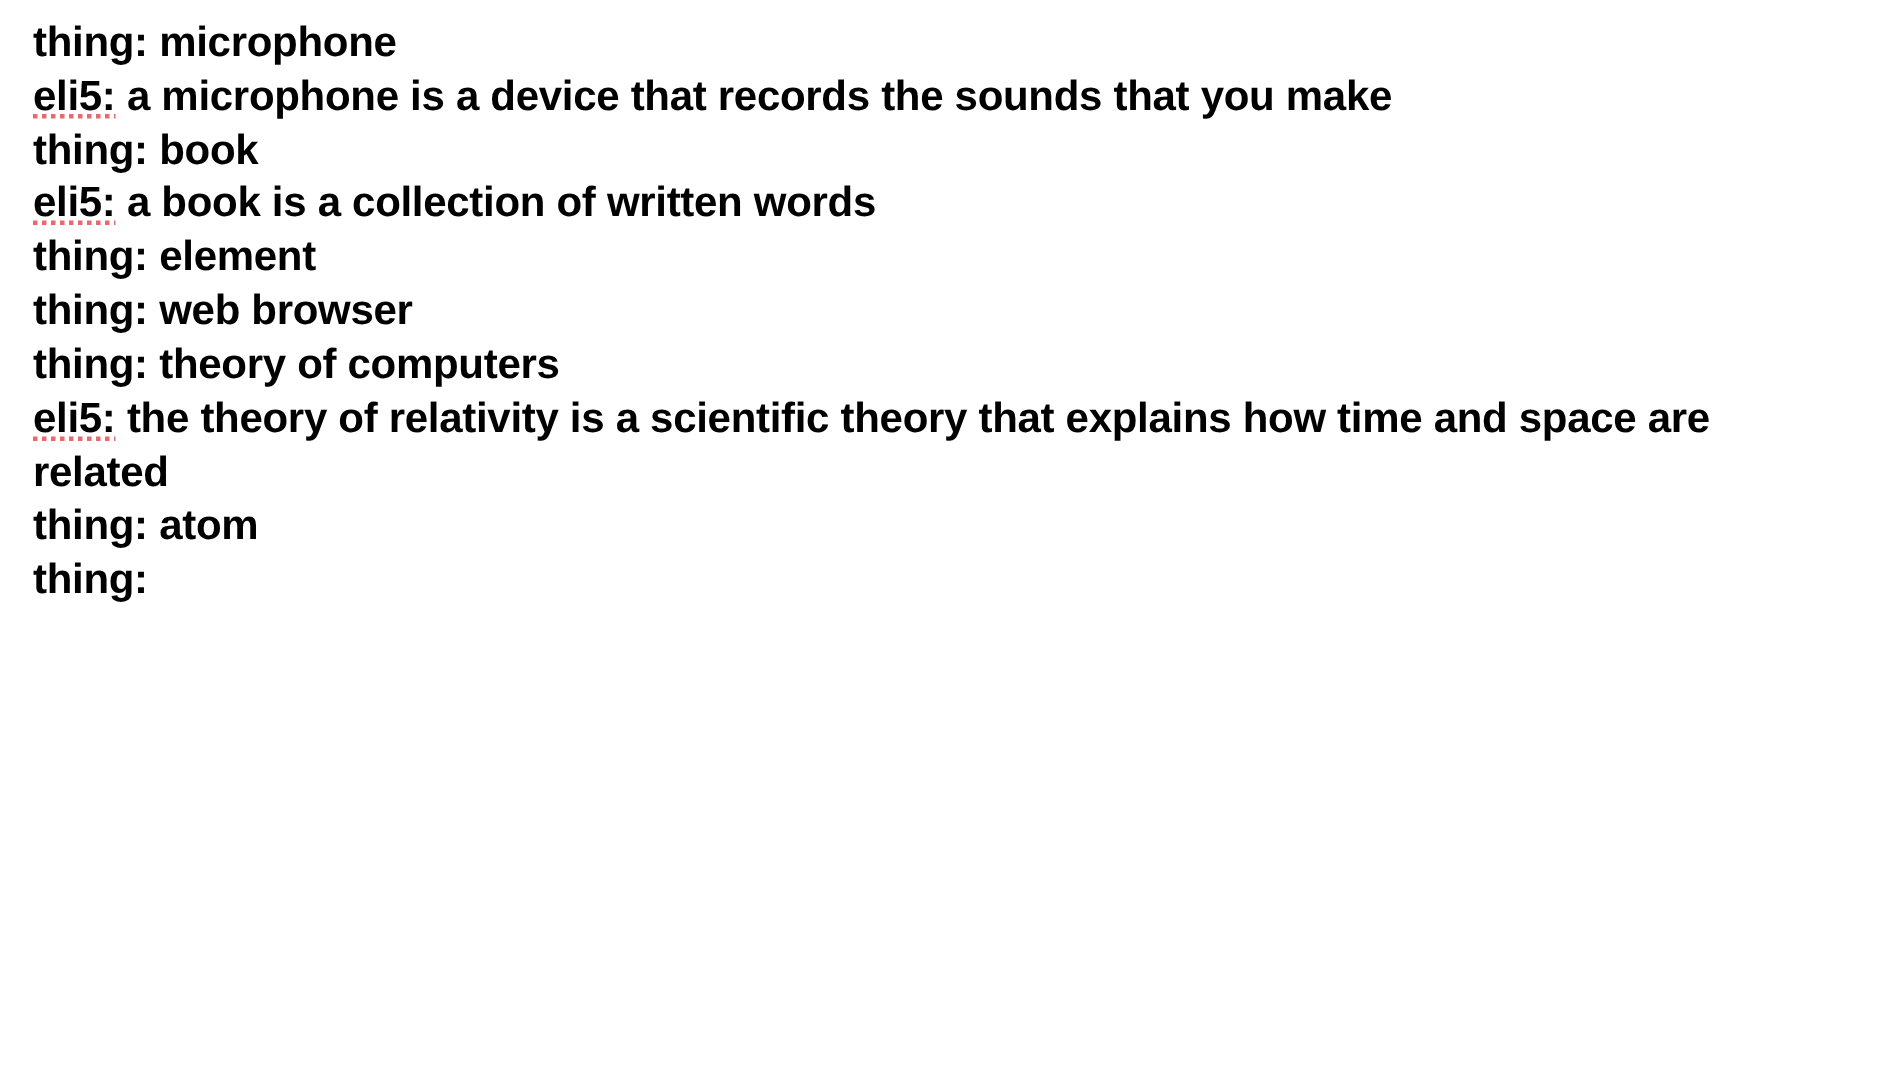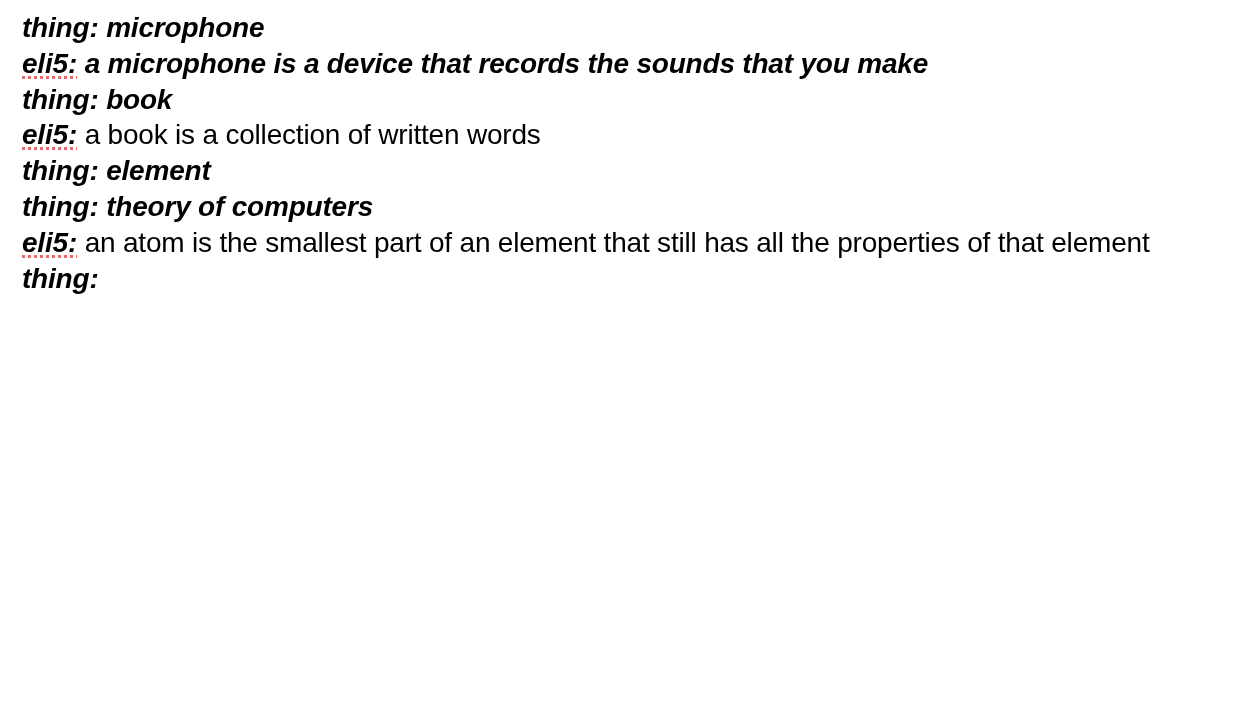--- a/index.html
+++ b/index.html
@@ -7,34 +7,36 @@
     font-family: -apple-system, BlinkMacSystemFont, "Segoe UI", Helvetica, Arial, sans-serif;
     font-size: 28px;
     line-height: 1.28;
     padding: 10px 22px;
     color: #000;
     background: #fff;
     width: 1258px;
     letter-spacing: -0.2px;
   }
   .entry { display: block; }
-  .label { font-weight: 700; font-style: italic; }
-  .bold-content { font-weight: 700; font-style: italic; }
-  .normal-content { font-weight: 400; text-align: right; }
+  .label { font-weight: 700; }
+  .bold-content { font-weight: 700; }
+  .normal-content { font-weight: 700; text-align: right; }
   .spellcheck {
     text-decoration: underline dotted #e56b6f;
     text-decoration-thickness: 3px;
     text-underline-offset: 3px;
   }
 </style>
 </head>
 <body>
 
 <div id="doc">
     <div class="entry"><span class="label">thing:</span> <span class="bold-content">microphone</span></div>
     <div class="entry"><span class="label spellcheck">eli5:</span> <span class="bold-content">a microphone is a device that records the sounds that you make</span></div>
     <div class="entry"><span class="label">thing:</span> <span class="bold-content">book</span></div>
     <div class="entry"><span class="label spellcheck">eli5:</span> <span class="normal-content">a book is a collection of written words</span></div>
     <div class="entry"><span class="label">thing:</span> <span class="bold-content">element</span></div>
+    <div class="entry"><span class="label">thing:</span> <span class="bold-content">web browser</span></div>
     <div class="entry"><span class="label">thing:</span> <span class="bold-content">theory of computers</span></div>
-    <div class="entry"><span class="label spellcheck">eli5:</span> <span class="normal-content">an atom is the smallest part of an element that still has all the properties of that element</span></div>
+    <div class="entry"><span class="label spellcheck">eli5:</span> <span class="normal-content">the theory of relativity is a scientific theory that explains how time and space are related</span></div>
+    <div class="entry"><span class="label">thing:</span> <span class="bold-content">atom</span></div>
     <div class="entry"><span class="label">thing:</span> <span class="bold-content"></span></div>
   </div>
 
 </body></html>

